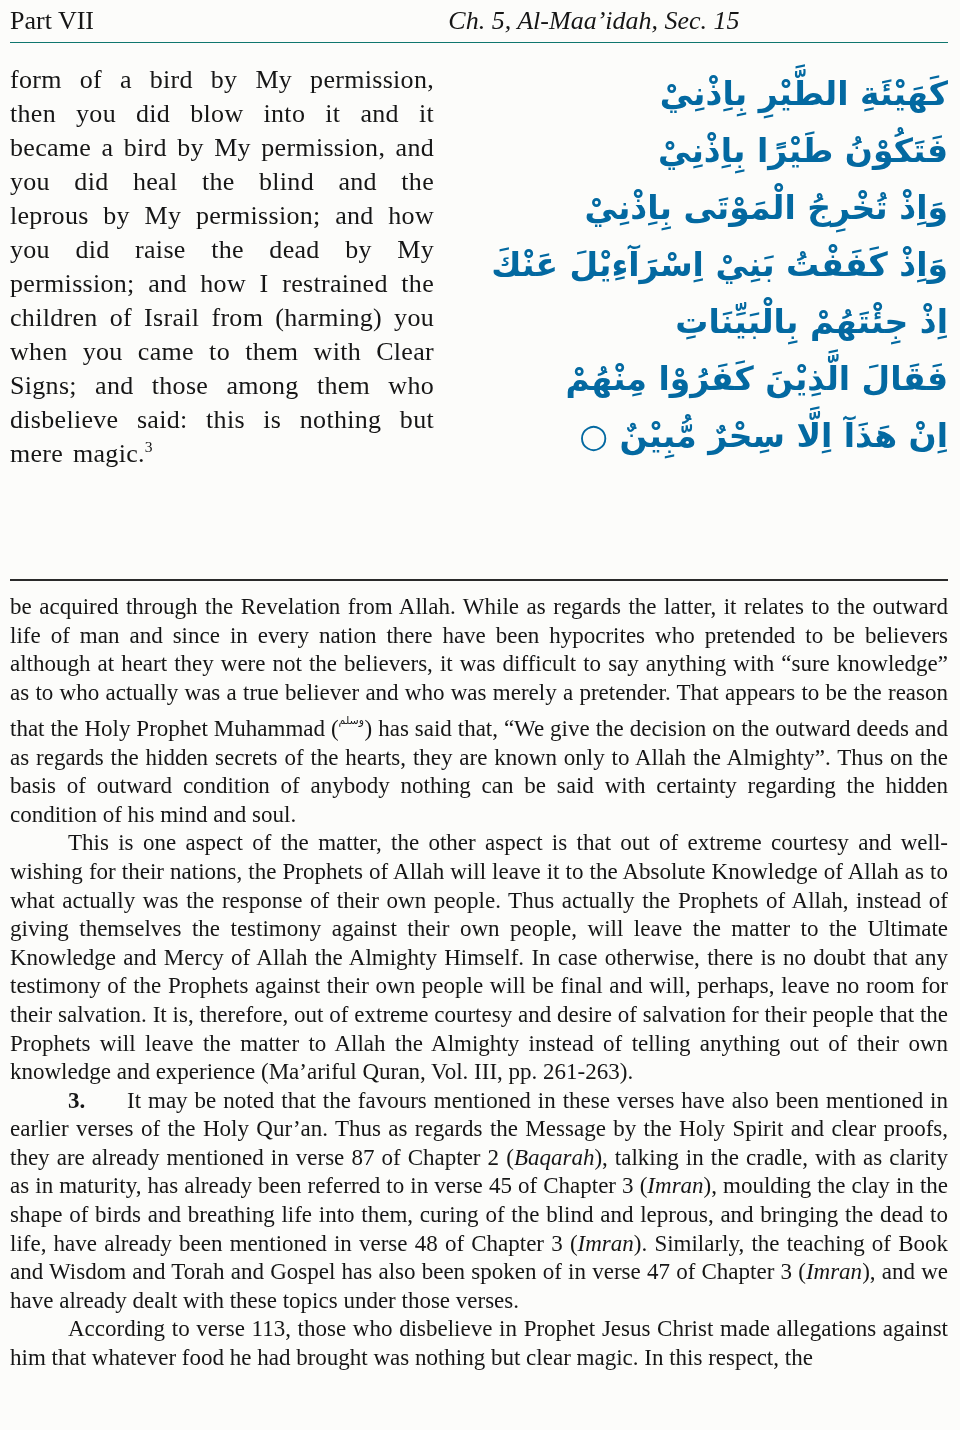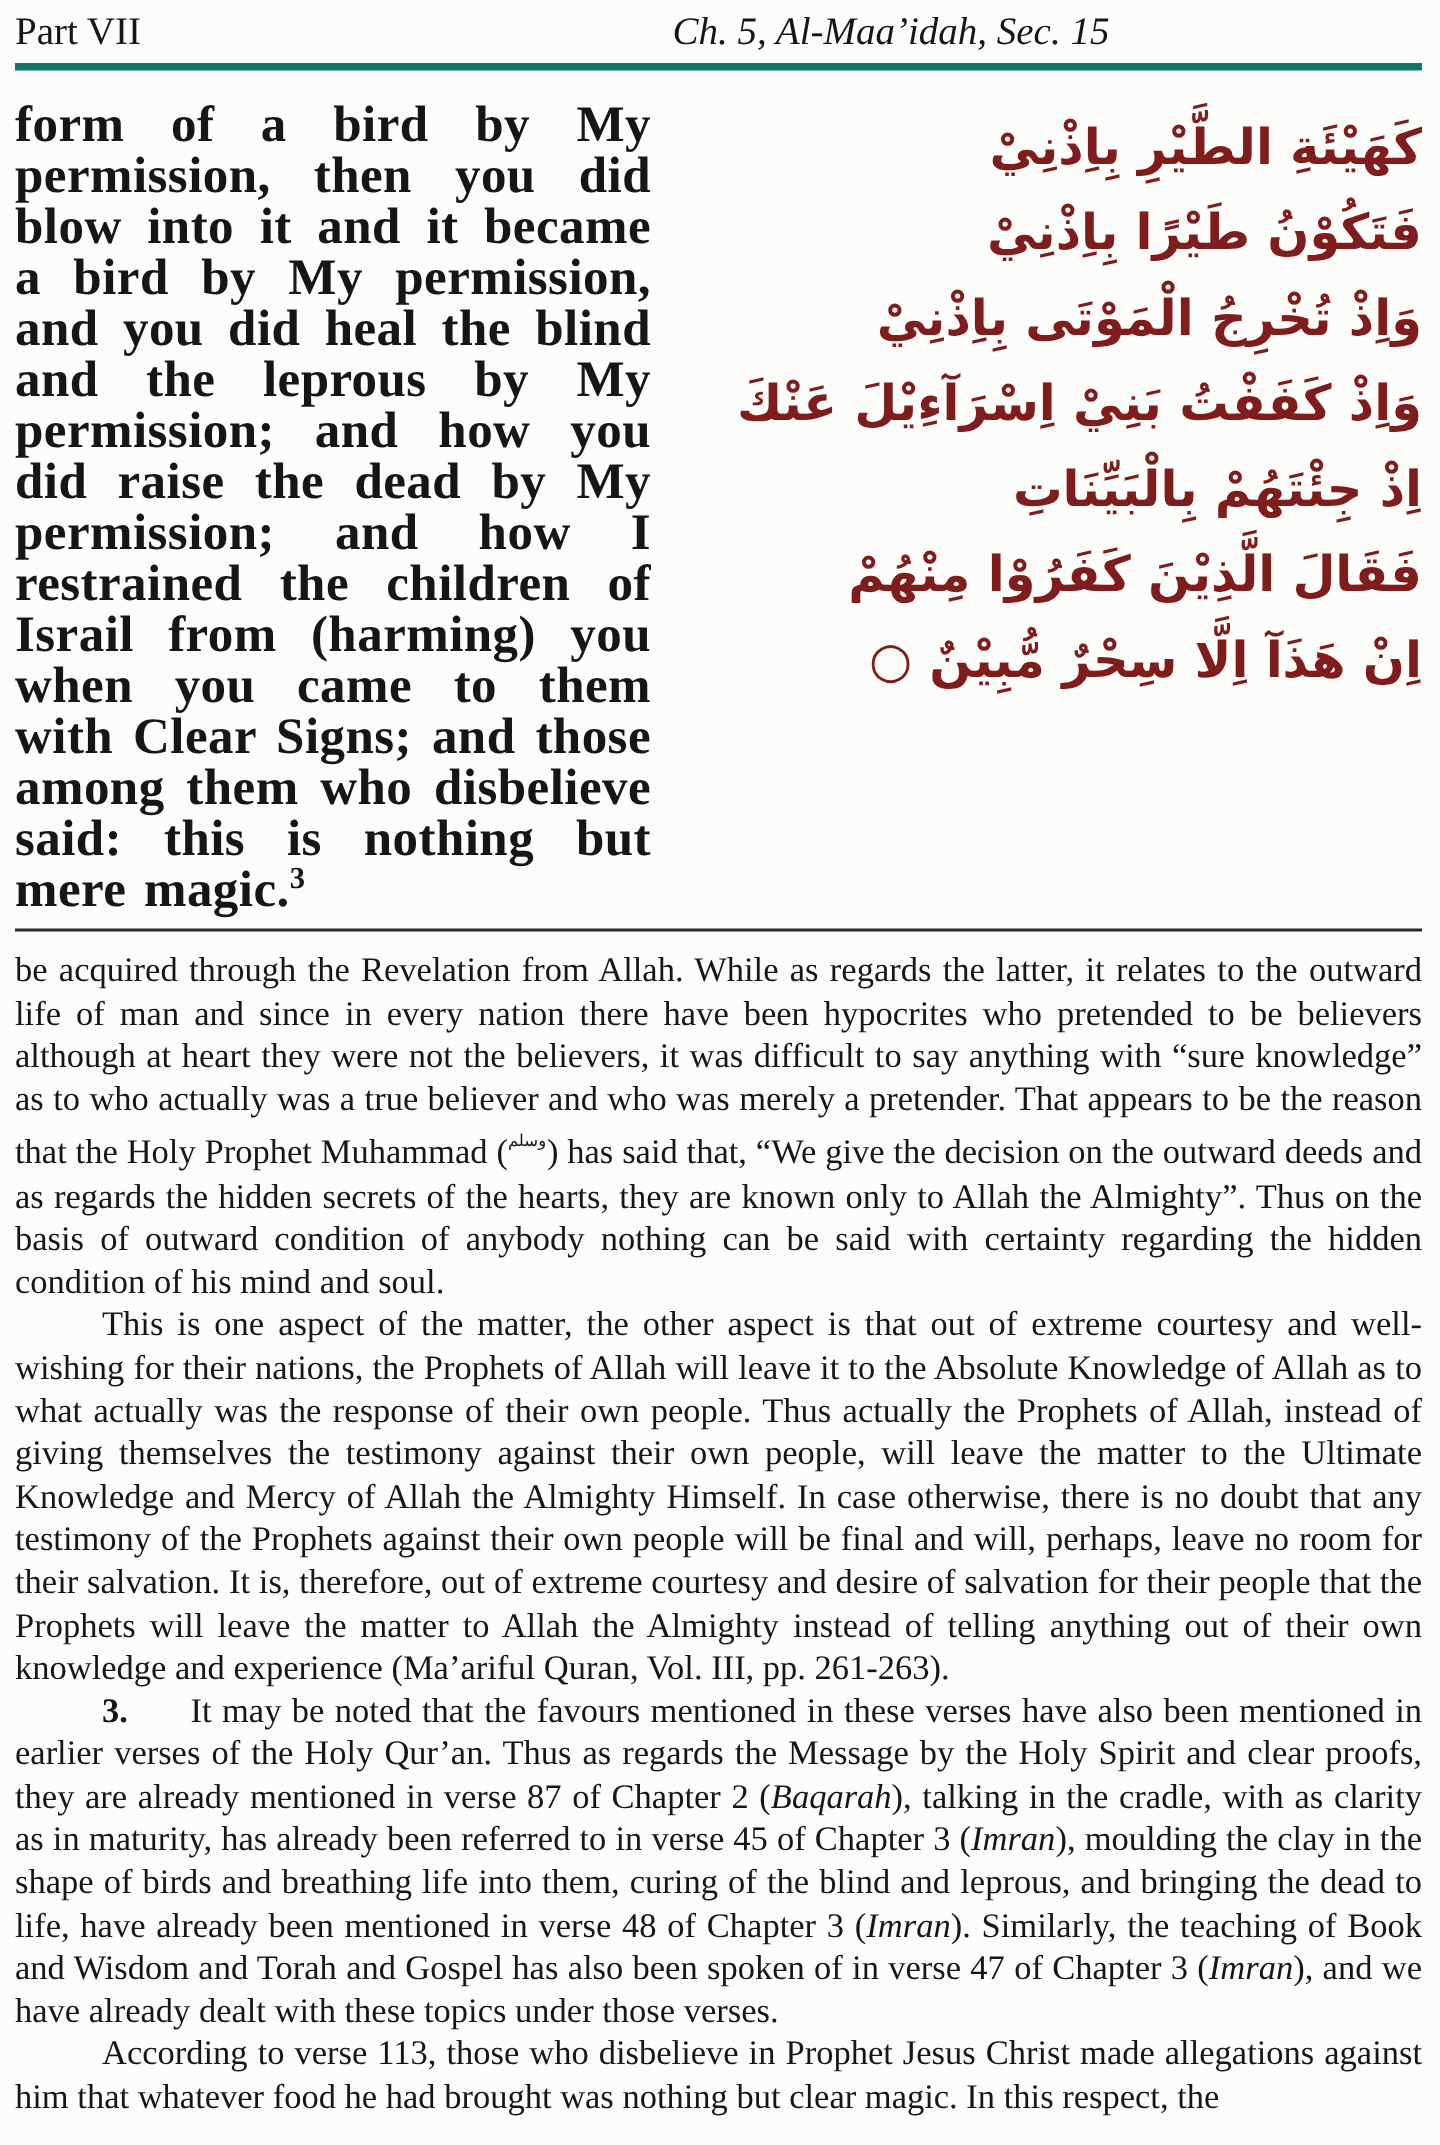--- a/index.html
+++ b/index.html
@@ -10,57 +10,57 @@
     font-family: "Liberation Serif", serif;
     overflow: hidden;
   }
   .page { padding: 4px 12px 0 10px; box-sizing: border-box; width: 960px; }
 
   
   .page-header {
     display: flex; align-items: flex-start;
     font-size: 26px; line-height: 30px;
     padding: 2px 0 6px 0;
-    border-bottom: 5px solid #0f766e;
+    border-bottom: 1px solid #0f766e;
     gap: 10px;
   }
   .hdr-left  { width: 220px; text-align: left; }
   .hdr-center{ flex: 1; text-align: center; font-style: italic; }
   .hdr-right { width: 220px; text-align: right; }
 
   
   .verse-section {
     display: flex;
     min-height: 528px;
     padding-top: 20px;
     box-sizing: border-box;
   }
   .translation-col {
     width: 424px;
-    font-weight: bold;
-    font-size: 34px;
+    font-weight: normal;
+    font-size: 26px;
     line-height: 34px;
     text-align: justify;
     word-spacing: 3px;
     letter-spacing: 0.3px;
   }
   .arabic-col {
     flex: 1;
     direction: rtl;
     text-align: right;
     padding-left: 8px;
     padding-top: 2px;
   }
   .arabic-line {
     font-family: "DejaVu Sans", sans-serif;
     font-weight: bold;
     font-size: 33px;
     line-height: 57px;
     white-space: nowrap;
-    color: #7f1d1d;
+    color: #0369a1;
   }
 
   
   .section-divider {
     border: none;
     border-top: 2px solid #2a2a2a;
     margin: 8px 0 0 0;
   }
 
   

